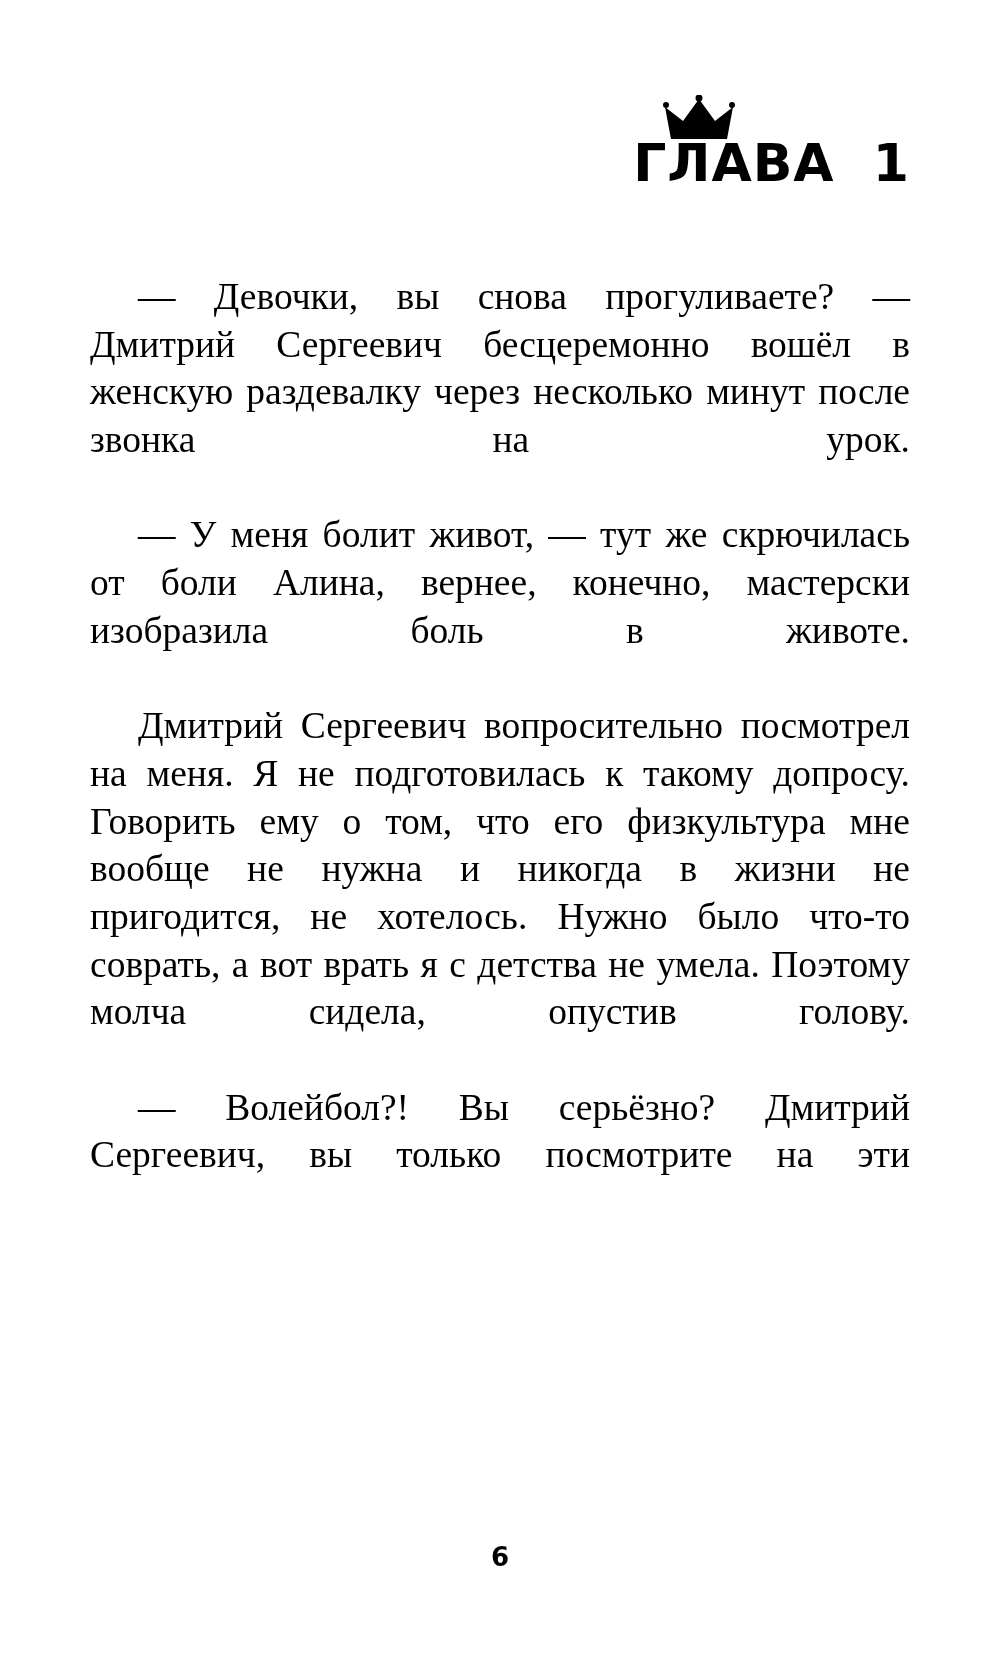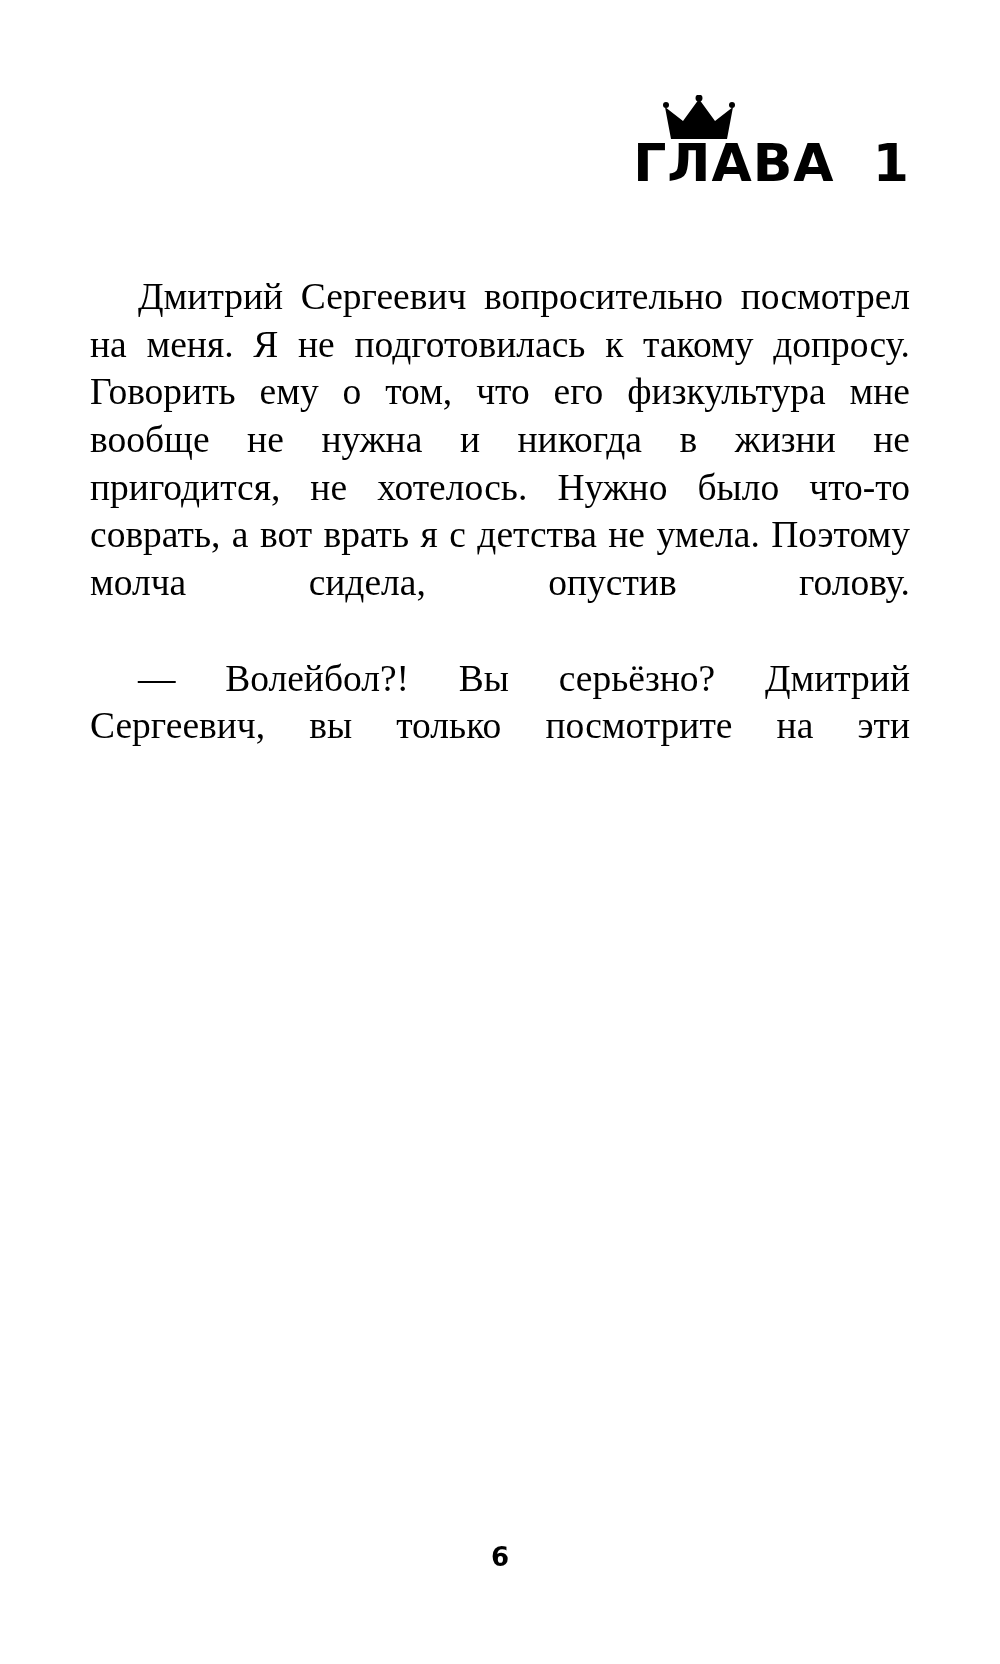--- a/index.html
+++ b/index.html
@@ -90,19 +90,21 @@
         <path d="M8 44 L2 12 L20 26 L36 4 L52 26 L70 12 L64 44 Z" fill="#000000"></path>
         <circle cx="36" cy="3" r="3.5" fill="#000000"></circle>
         <circle cx="3" cy="10" r="3" fill="#000000"></circle>
         <circle cx="69" cy="10" r="3" fill="#000000"></circle>
       </svg>
     </span>
     <div class="chapter-title">ГЛАВА  1</div>
   </div>
 
   <div class="body-text">
+    <p>— Девочки, вы снова прогуливаете? — Дмитрий Сергеевич бесцеремонно вошёл в женскую раздевалку через несколько минут после звонка на урок.</p>
+    <p>— У меня болит живот, — тут же скрючилась от боли Алина, вернее, конечно, мастерски изобразила боль в животе.</p>
     <p>Дмитрий Сергеевич вопросительно посмотрел на меня. Я не подготовилась к такому допросу. Говорить ему о том, что его физкультура мне вообще не нужна и никогда в жизни не пригодится, не хотелось. Нужно было что-то соврать, а вот врать я с детства не умела. Поэтому молча сидела, опустив голову.</p>
     <p>— Волейбол?! Вы серьёзно? Дмитрий Сергеевич, вы только посмотрите на эти</p>
   </div>
 
   <div class="page-number">6</div>
 
 </div>
 
 </body></html>

